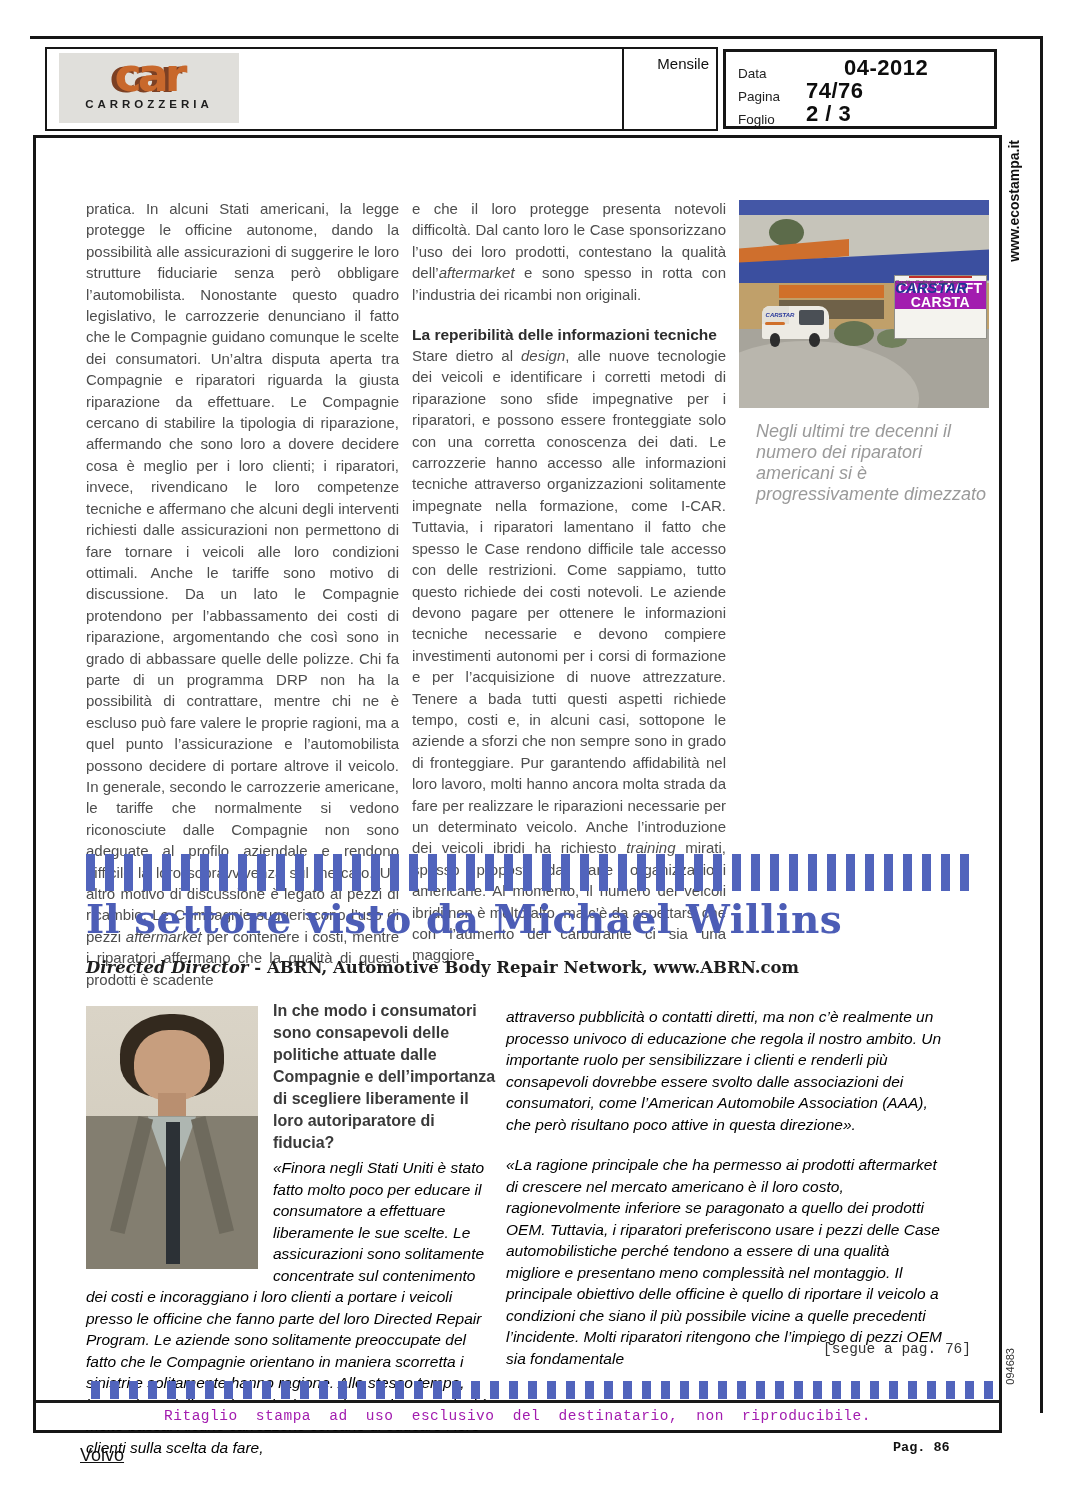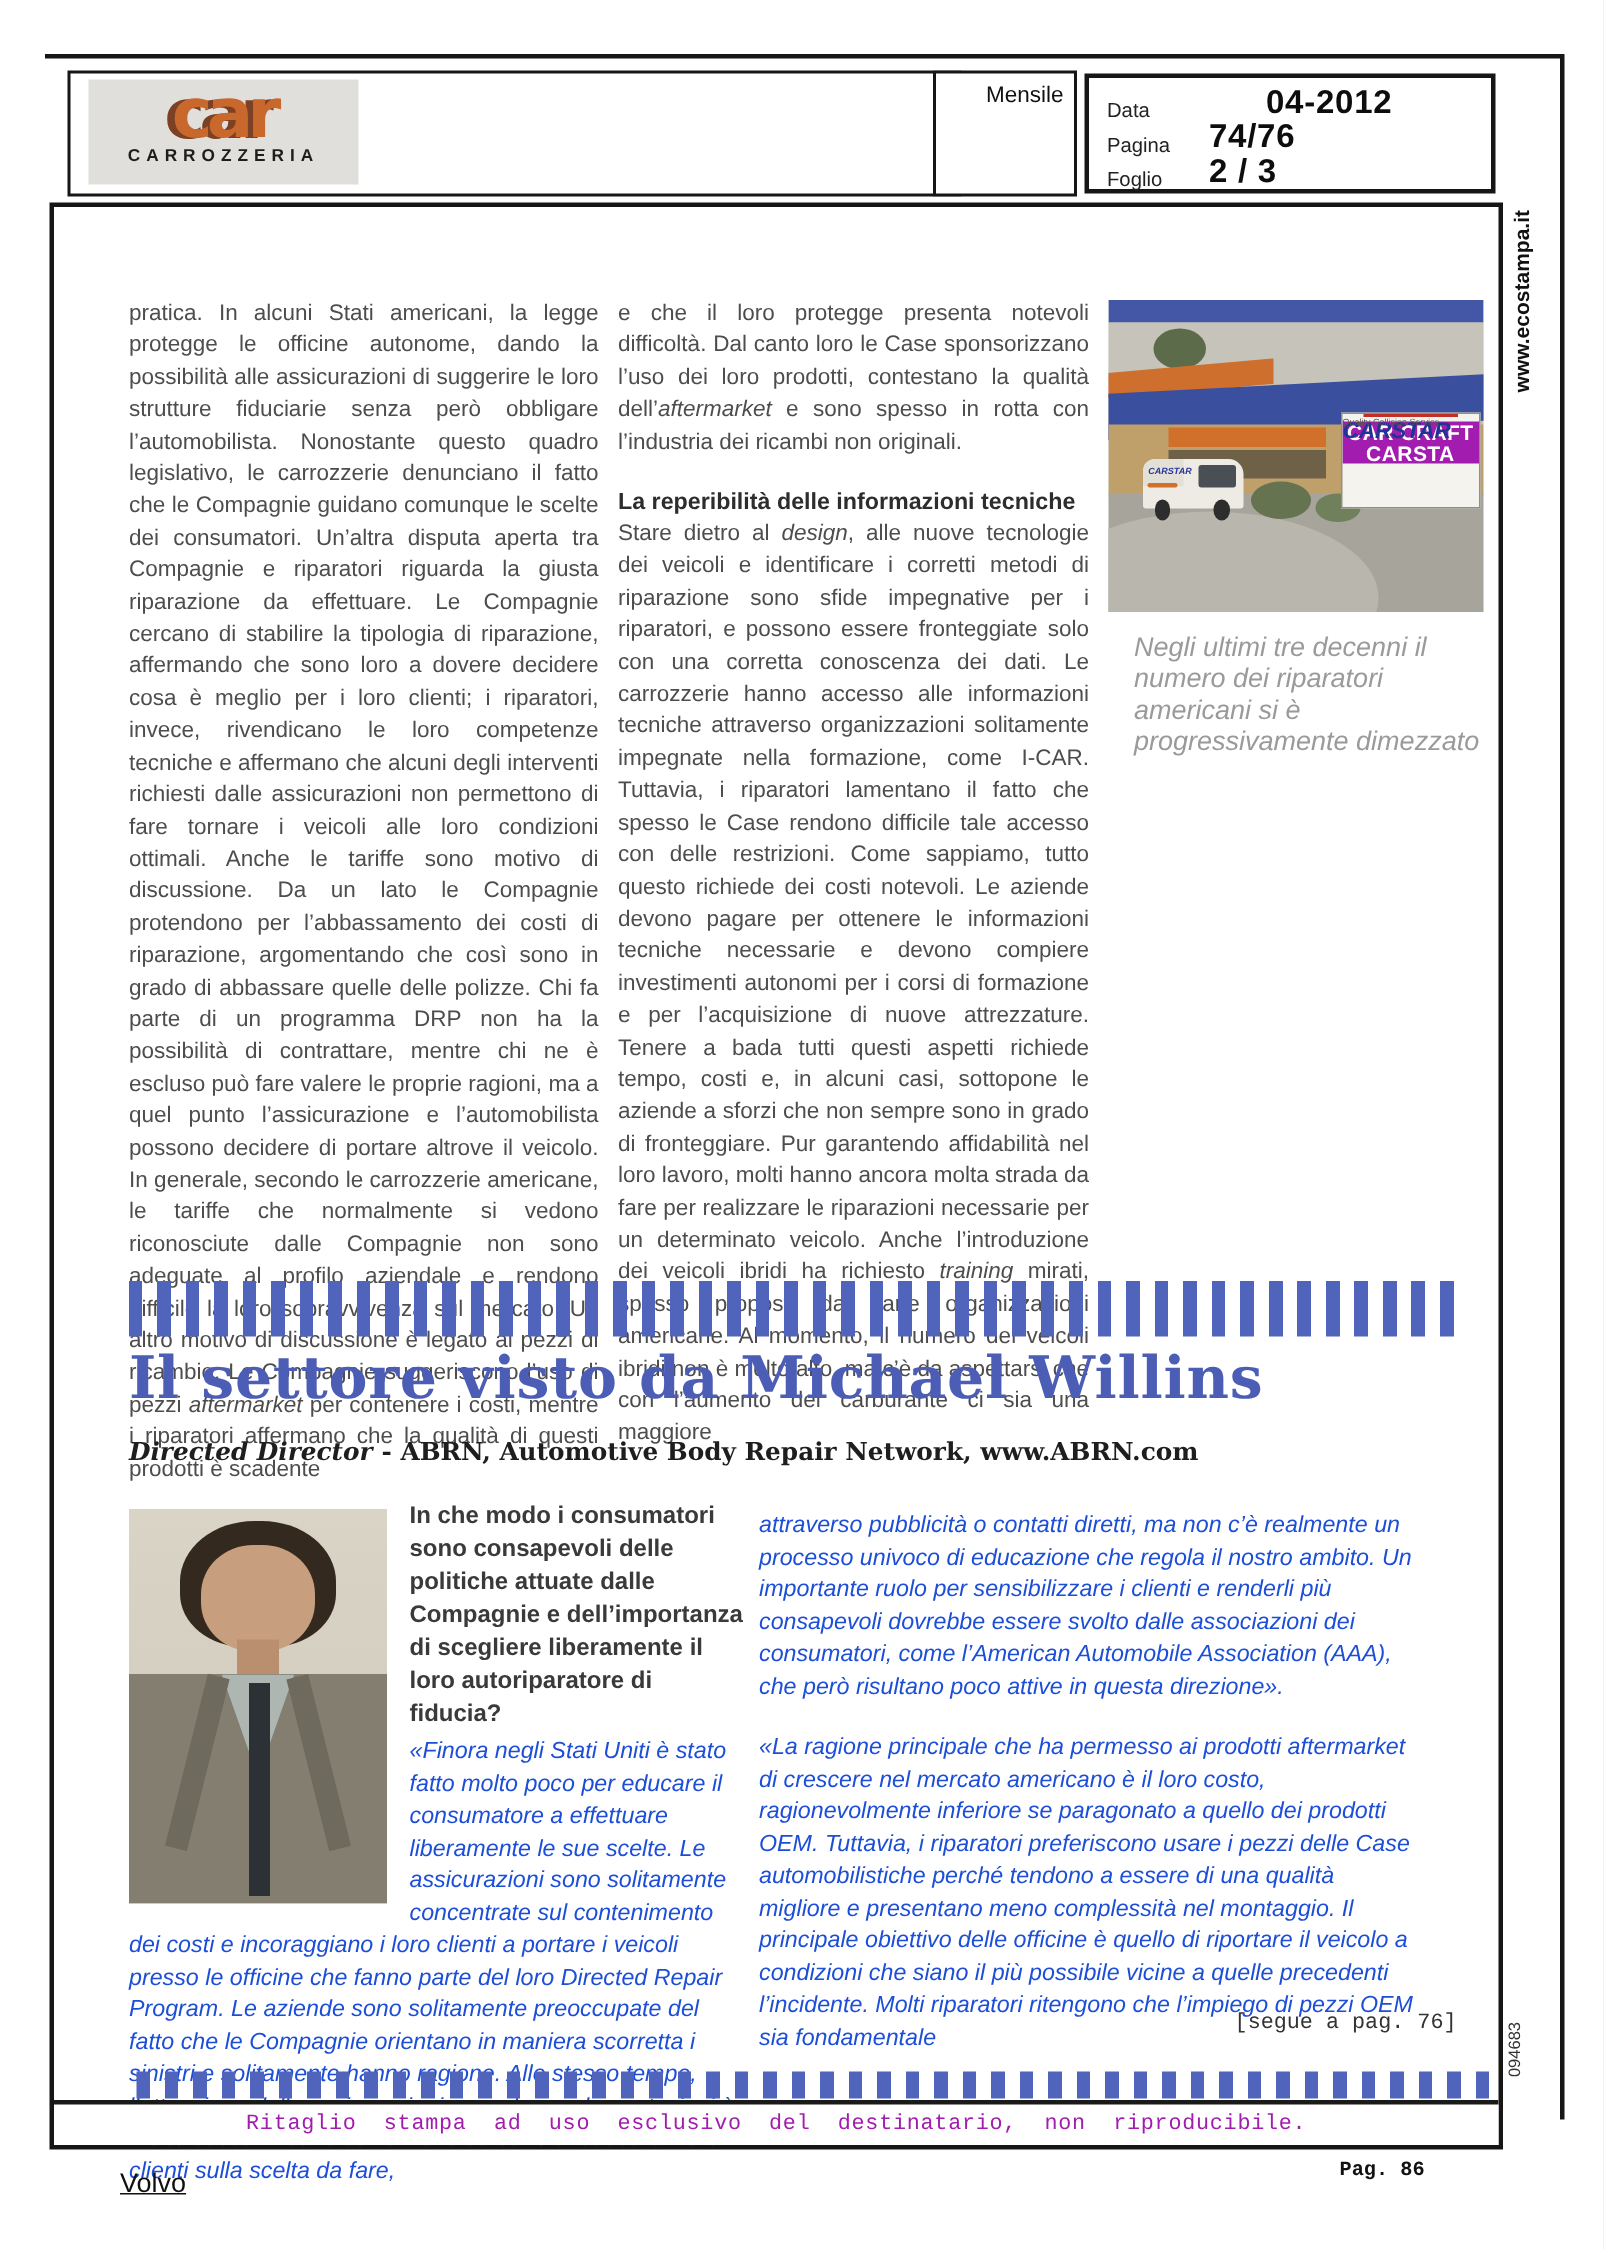--- a/index.html
+++ b/index.html
@@ -82,21 +82,21 @@
   
   .title{position:absolute;left:50px;top:758px;margin:0;font-family:"DejaVu Serif",serif;
          font-weight:700;font-size:39px;letter-spacing:0.5px;color:#4c5db6;}
   .byline{position:absolute;left:50px;top:820px;font-family:"DejaVu Serif",serif;font-size:16.5px;color:#1e1e1e;}
   .byline .role{font-style:italic;font-weight:700;}
   .byline .org{font-weight:700;margin-left:6px;}
 
   .qa-left{position:absolute;left:50px;top:862px;width:412px;}
   .qa-right{position:absolute;left:470px;top:868px;width:442px;}
   .q{margin:0 0 3px 0;font-size:16px;line-height:22px;font-weight:700;color:#3a3a3a;}
-  .a{margin:0;font-style:italic;font-size:15.5px;line-height:21.5px;color:#1d4ed8;}
+  .a{margin:0;font-style:italic;font-size:15.5px;line-height:21.5px;color:#000000;}
   .qa-right .a.first{margin-bottom:19px;}
   .qa-right .q{margin-bottom:4px;}
 
   
   .portrait{position:relative;float:left;width:172px;height:263px;margin:6px 15px 6px 0;
             background:linear-gradient(#dad4c7,#cfc9ba);overflow:hidden;}
   .portrait div{position:absolute;}
   .pt-hair{left:20%;top:3%;width:60%;height:32%;background:#33291e;border-radius:48% 48% 42% 42%;}
   .pt-face{left:28%;top:9%;width:44%;height:27%;background:#c79e7e;border-radius:46%;}
   .pt-neck{left:42%;top:33%;width:16%;height:10%;background:#b98f70;}

